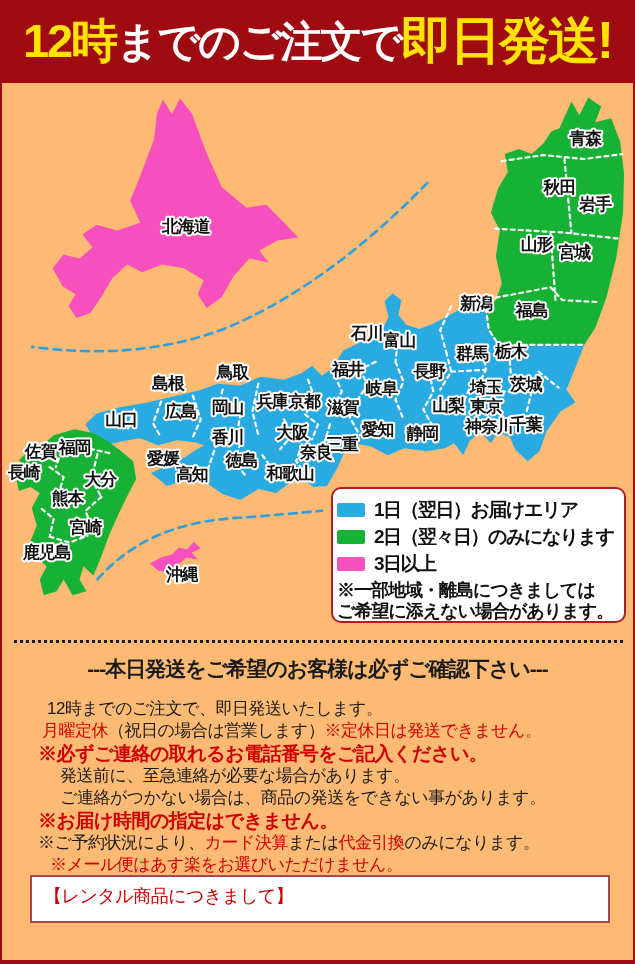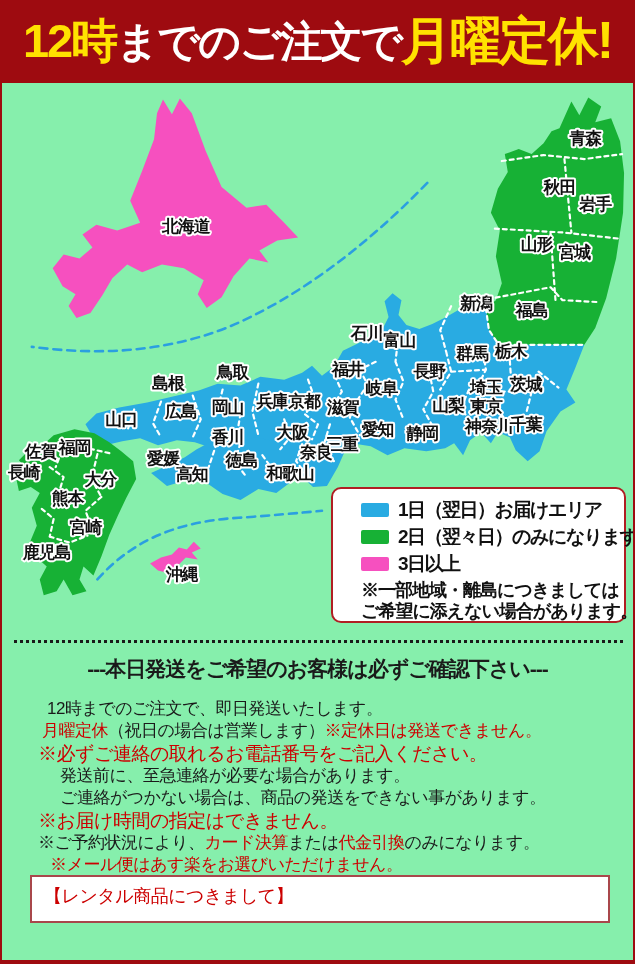--- a/index.html
+++ b/index.html
@@ -1,18 +1,18 @@
 <!DOCTYPE html>
 <html><head>
 <meta charset="utf-8">
 <style>
   html,body{margin:0;padding:0;background:#fff;}
   .page{
     position:relative;width:635px;height:964px;box-sizing:border-box;
-    background:#86efac;overflow:hidden;
+    background:#fdba74;overflow:hidden;
     border-left:2px solid #9e0b10;border-right:2px solid #9e0b10;border-bottom:4px solid #9e0b10;
     font-family:"Liberation Sans",sans-serif;
   }
   
   .banner{
     position:absolute;top:0;left:-2px;right:-2px;height:83px;background:#9e0b10;
     display:flex;align-items:center;justify-content:center;z-index:3;
     white-space:nowrap;letter-spacing:-2px;font-weight:bold;
   }
   .banner .b1{color:#ffe200;font-size:47px;}
@@ -24,56 +24,56 @@
   .route-arc{fill:none;stroke-width:2.6;stroke-dasharray:8 6;stroke-linecap:round;}
   #pref-labels text{
     font-family:"Liberation Sans",sans-serif;font-weight:bold;font-size:17px;
     fill:#111;stroke:#ffffff;stroke-width:4px;paint-order:stroke;stroke-linejoin:round;
     text-anchor:middle;letter-spacing:-1px;
   }
   
   .legend{
     position:absolute;left:329px;top:487px;width:295px;height:136px;box-sizing:border-box;
     background:#fff;border:2px solid #b01e23;border-radius:10px;z-index:2;
-    padding:7px 6px 0 28px;
+    padding:7px 6px 0 4px;
   }
   .legend-row{display:flex;align-items:center;height:27px;}
   .legend-swatch{width:28px;height:14px;border-radius:2px;margin-right:9px;flex:none;}
   .legend-label{font-size:19px;font-weight:bold;color:#111;letter-spacing:-1.5px;white-space:nowrap;}
   .legend-note{margin-top:3px;font-size:18px;font-weight:bold;color:#111;letter-spacing:-1px;line-height:21px;white-space:nowrap;}
   
   .divider{position:absolute;left:12px;top:640px;width:609px;border-top:3px dotted #1a1a1a;z-index:2;}
   .heading{
     position:absolute;left:0;top:655px;width:100%;text-align:center;
     font-size:21px;font-weight:bold;color:#1a1a1a;letter-spacing:-1px;white-space:nowrap;z-index:2;
   }
   
   .notice{position:absolute;left:36px;top:698px;width:588px;z-index:2;}
   .nline{font-size:17px;line-height:22px;color:#1a1a1a;letter-spacing:-0.5px;white-space:nowrap;}
   .nline.em{font-size:19px;line-height:23px;font-weight:bold;}
   .seg-b{color:#1a1a1a;}
   .seg-r{color:#cc0000;}
-  .seg-rb{color:#cc0000;font-weight:normal;}
+  .seg-rb{color:#cc0000;font-weight:bold;}
   
   .rental{
     position:absolute;left:28px;top:875px;width:580px;box-sizing:border-box;
     border:2px solid #a9474b;padding:7px 12px 9px 12px;background:#fff;z-index:2;
   }
   .rental-title{font-size:18px;color:#cc0000;letter-spacing:-0.5px;margin-bottom:4px;white-space:nowrap;}
   .rental-line{font-size:16px;color:#1a1a1a;line-height:22px;letter-spacing:-0.5px;white-space:nowrap;}
 </style>
 </head>
 <body>
 
 <div class="page">
 
   <div class="banner">
     <span class="b1">12時</span>
       <span class="b2">までのご注文で</span>
-      <span class="b3">月曜定休!</span>
+      <span class="b3">即日発送!</span>
   </div>
 
   <svg id="japan-map" viewBox="0 0 635 650" aria-hidden="true">
 
     <path d="
       M162,98 L171,113 L179,97 L191,112 L205,150 L221,186 L246,207 L266,204 L283,221 L298,237
       L277,240 L259,250 L268,262 L249,258 L233,276 L221,297 L206,308 L197,294 L203,280 L183,268
       L161,264 L141,272 L126,264 L111,278 L101,295 L89,313 L75,318 L67,306 L74,294 L61,286
       L51,268 L62,254 L78,258 L91,247 L81,234 L95,224 L116,230 L139,222 L129,200 L141,170
       L153,138 L156,112 Z" fill="#f650bf"></path>

